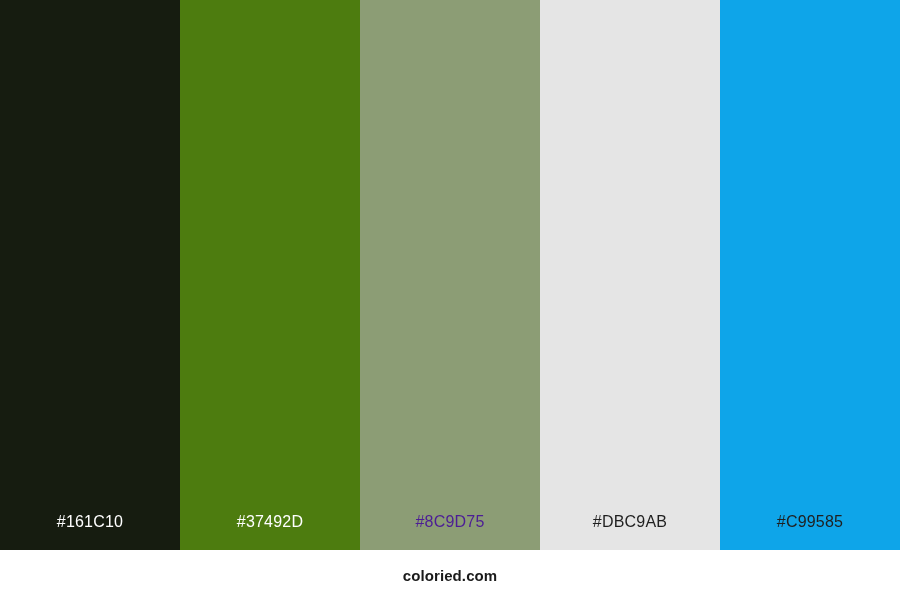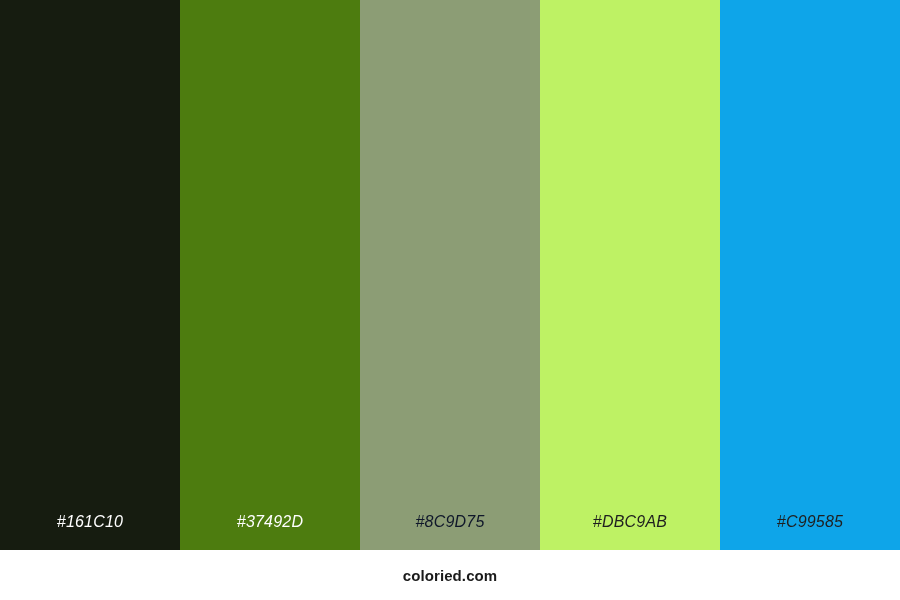--- a/index.html
+++ b/index.html
@@ -34,21 +34,20 @@
     align-items: stretch;
   }
 
   .swatch {
     flex: 1 1 0;
     height: 100%;
     position: relative;
     display: flex;
     align-items: flex-end;
     justify-content: center;
-    font-style: italic;
   }
 
   .swatch-label {
     display: block;
     width: 100%;
     text-align: center;
     font-size: 16px;
     line-height: 1;
     letter-spacing: 0.2px;
     padding-bottom: 20px;
@@ -85,24 +84,24 @@
 
     <div class="swatch" style="background-color: rgb(22, 28, 16);">
       <span class="swatch-label" style="color: rgb(255, 255, 255);">#161C10</span>
     </div>
 
     <div class="swatch" style="background-color: #4d7c0f;">
       <span class="swatch-label" style="color: rgb(255, 255, 255);">#37492D</span>
     </div>
 
     <div class="swatch" style="background-color: rgb(140, 157, 117);">
-      <span class="swatch-label" style="color: #0f172a;">#8C9D75</span>
+      <span class="swatch-label" style="color: #4c1d95;">#8C9D75</span>
     </div>
 
-    <div class="swatch" style="background-color: #bef264;">
+    <div class="swatch" style="background-color: #e5e5e5;">
       <span class="swatch-label" style="color: rgb(31, 31, 31);">#DBC9AB</span>
     </div>
 
     <div class="swatch" style="background-color: #0ea5e9;">
       <span class="swatch-label" style="color: rgb(31, 31, 31);">#C99585</span>
     </div>
 
   </div>
 
   <div id="footer-bar" style="width: 900px; height: 50px;">

